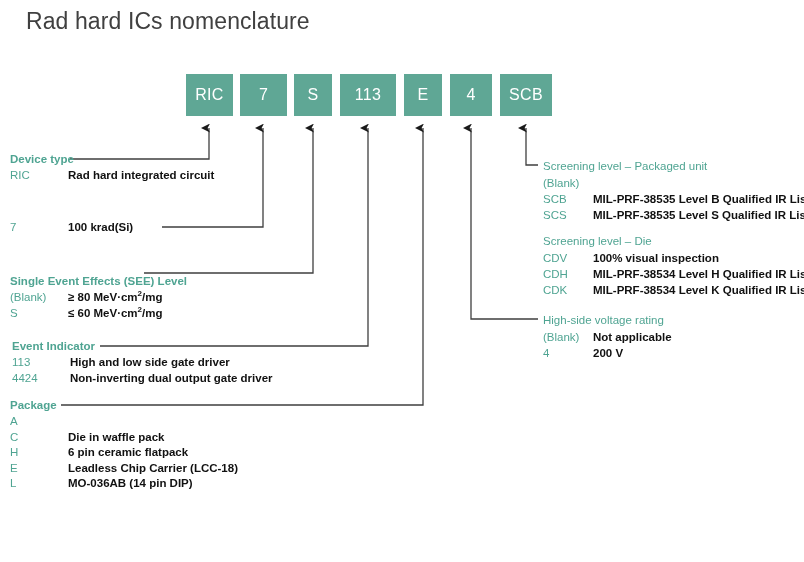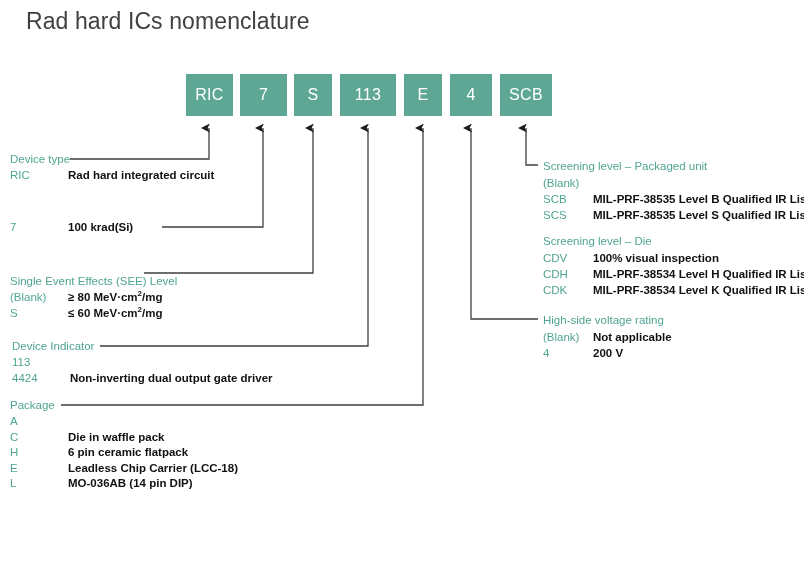--- a/index.html
+++ b/index.html
@@ -77,21 +77,21 @@
     color: #4FA492;
     flex: 0 0 auto;
   }
   .ann-desc {
     color: #111111;
     font-weight: bold;
     flex: 0 0 auto;
   }
   
   .left .ann-code { width: 58px; }
-  .left .ann-head { padding-left: 0px; }
+  .left .ann-head { padding-left: 0px; font-weight: bold; }
   
   .right .ann-code { width: 50px; }
   .right .ann-row { line-height: 16px; }
 
   sup {
     font-size: 8px;
     vertical-align: super;
     line-height: 0;
   }
 </style>
@@ -154,23 +154,24 @@
       <div class="ann-row">
         <span class="ann-code">(Blank)</span>
         <span class="ann-desc">≥ 80 MeV·cm<sup>2</sup>/mg</span>
       </div>
       <div class="ann-row">
         <span class="ann-code">S</span>
         <span class="ann-desc">≤ 60 MeV·cm<sup>2</sup>/mg</span>
       </div>
     </div>
   <div class="ann-block left" id="ann-device-indicator" style="left:12px; top:339px;">
-      <div class="ann-head">Device Indicator</div>
+      <div class="ann-head">Event Indicator</div>
       <div class="ann-row">
         <span class="ann-code">113</span>
+        <span class="ann-desc">High and low side gate driver</span>
       </div>
       <div class="ann-row">
         <span class="ann-code">4424</span>
         <span class="ann-desc">Non-inverting dual output gate driver</span>
       </div>
     </div>
   <div class="ann-block left" id="ann-package" style="left:10px; top:398px;">
       <div class="ann-head">Package</div>
       <div class="ann-row">
         <span class="ann-code">A</span>

